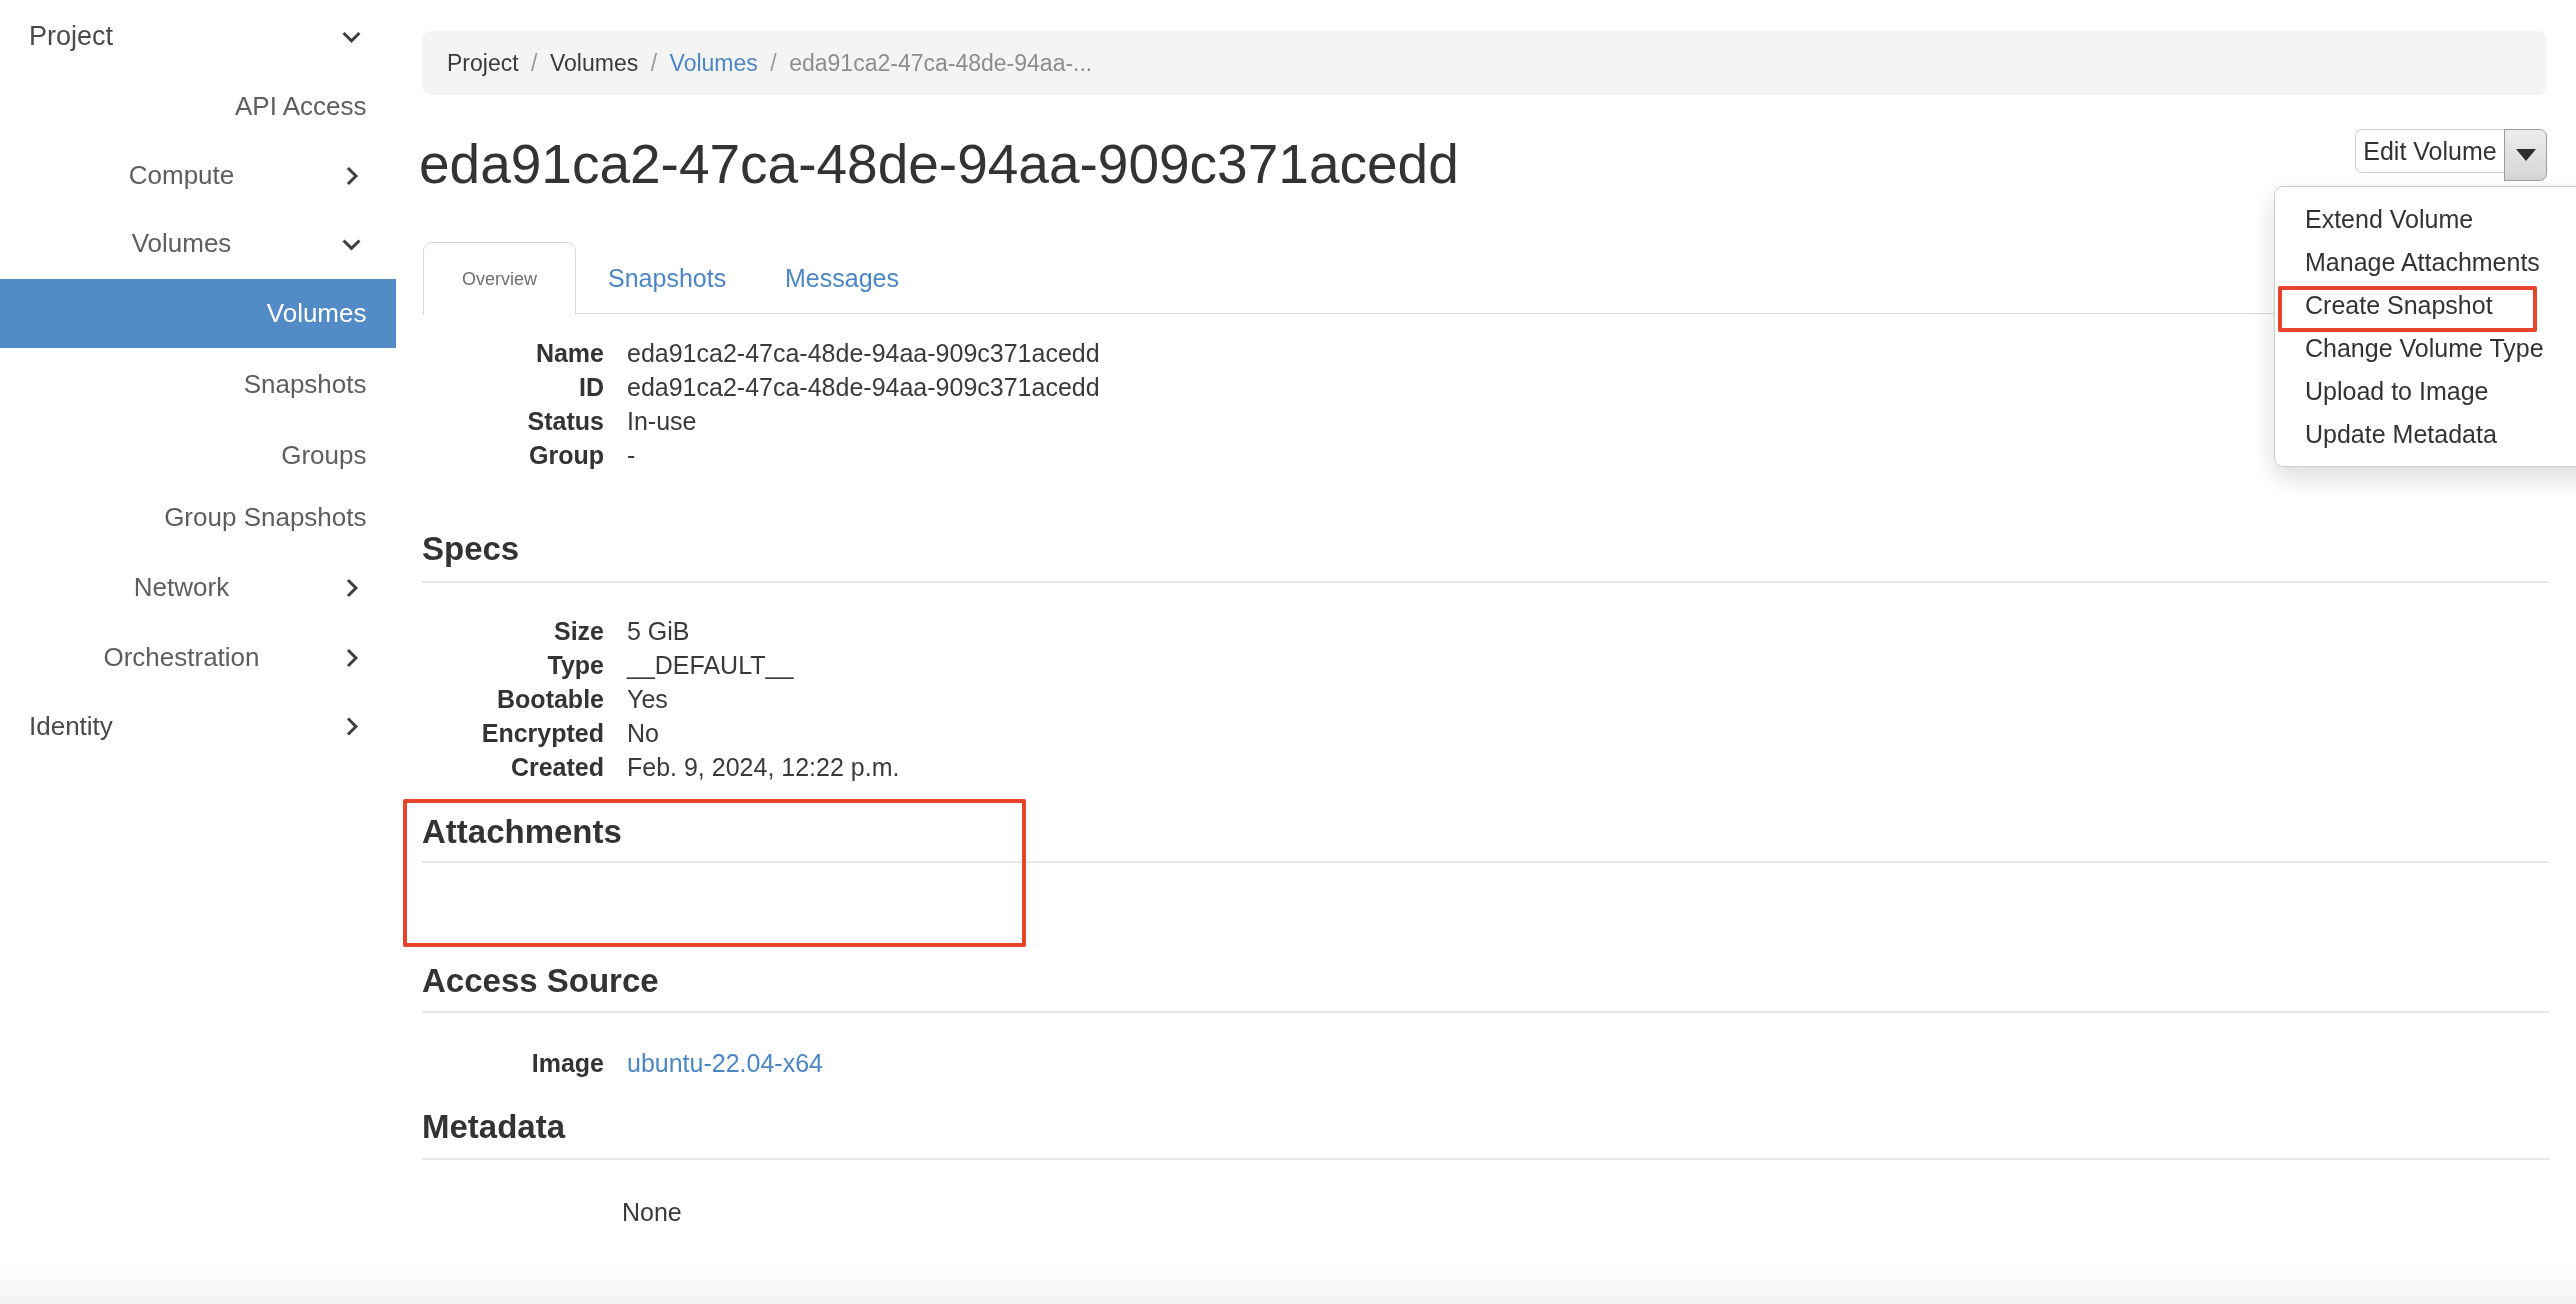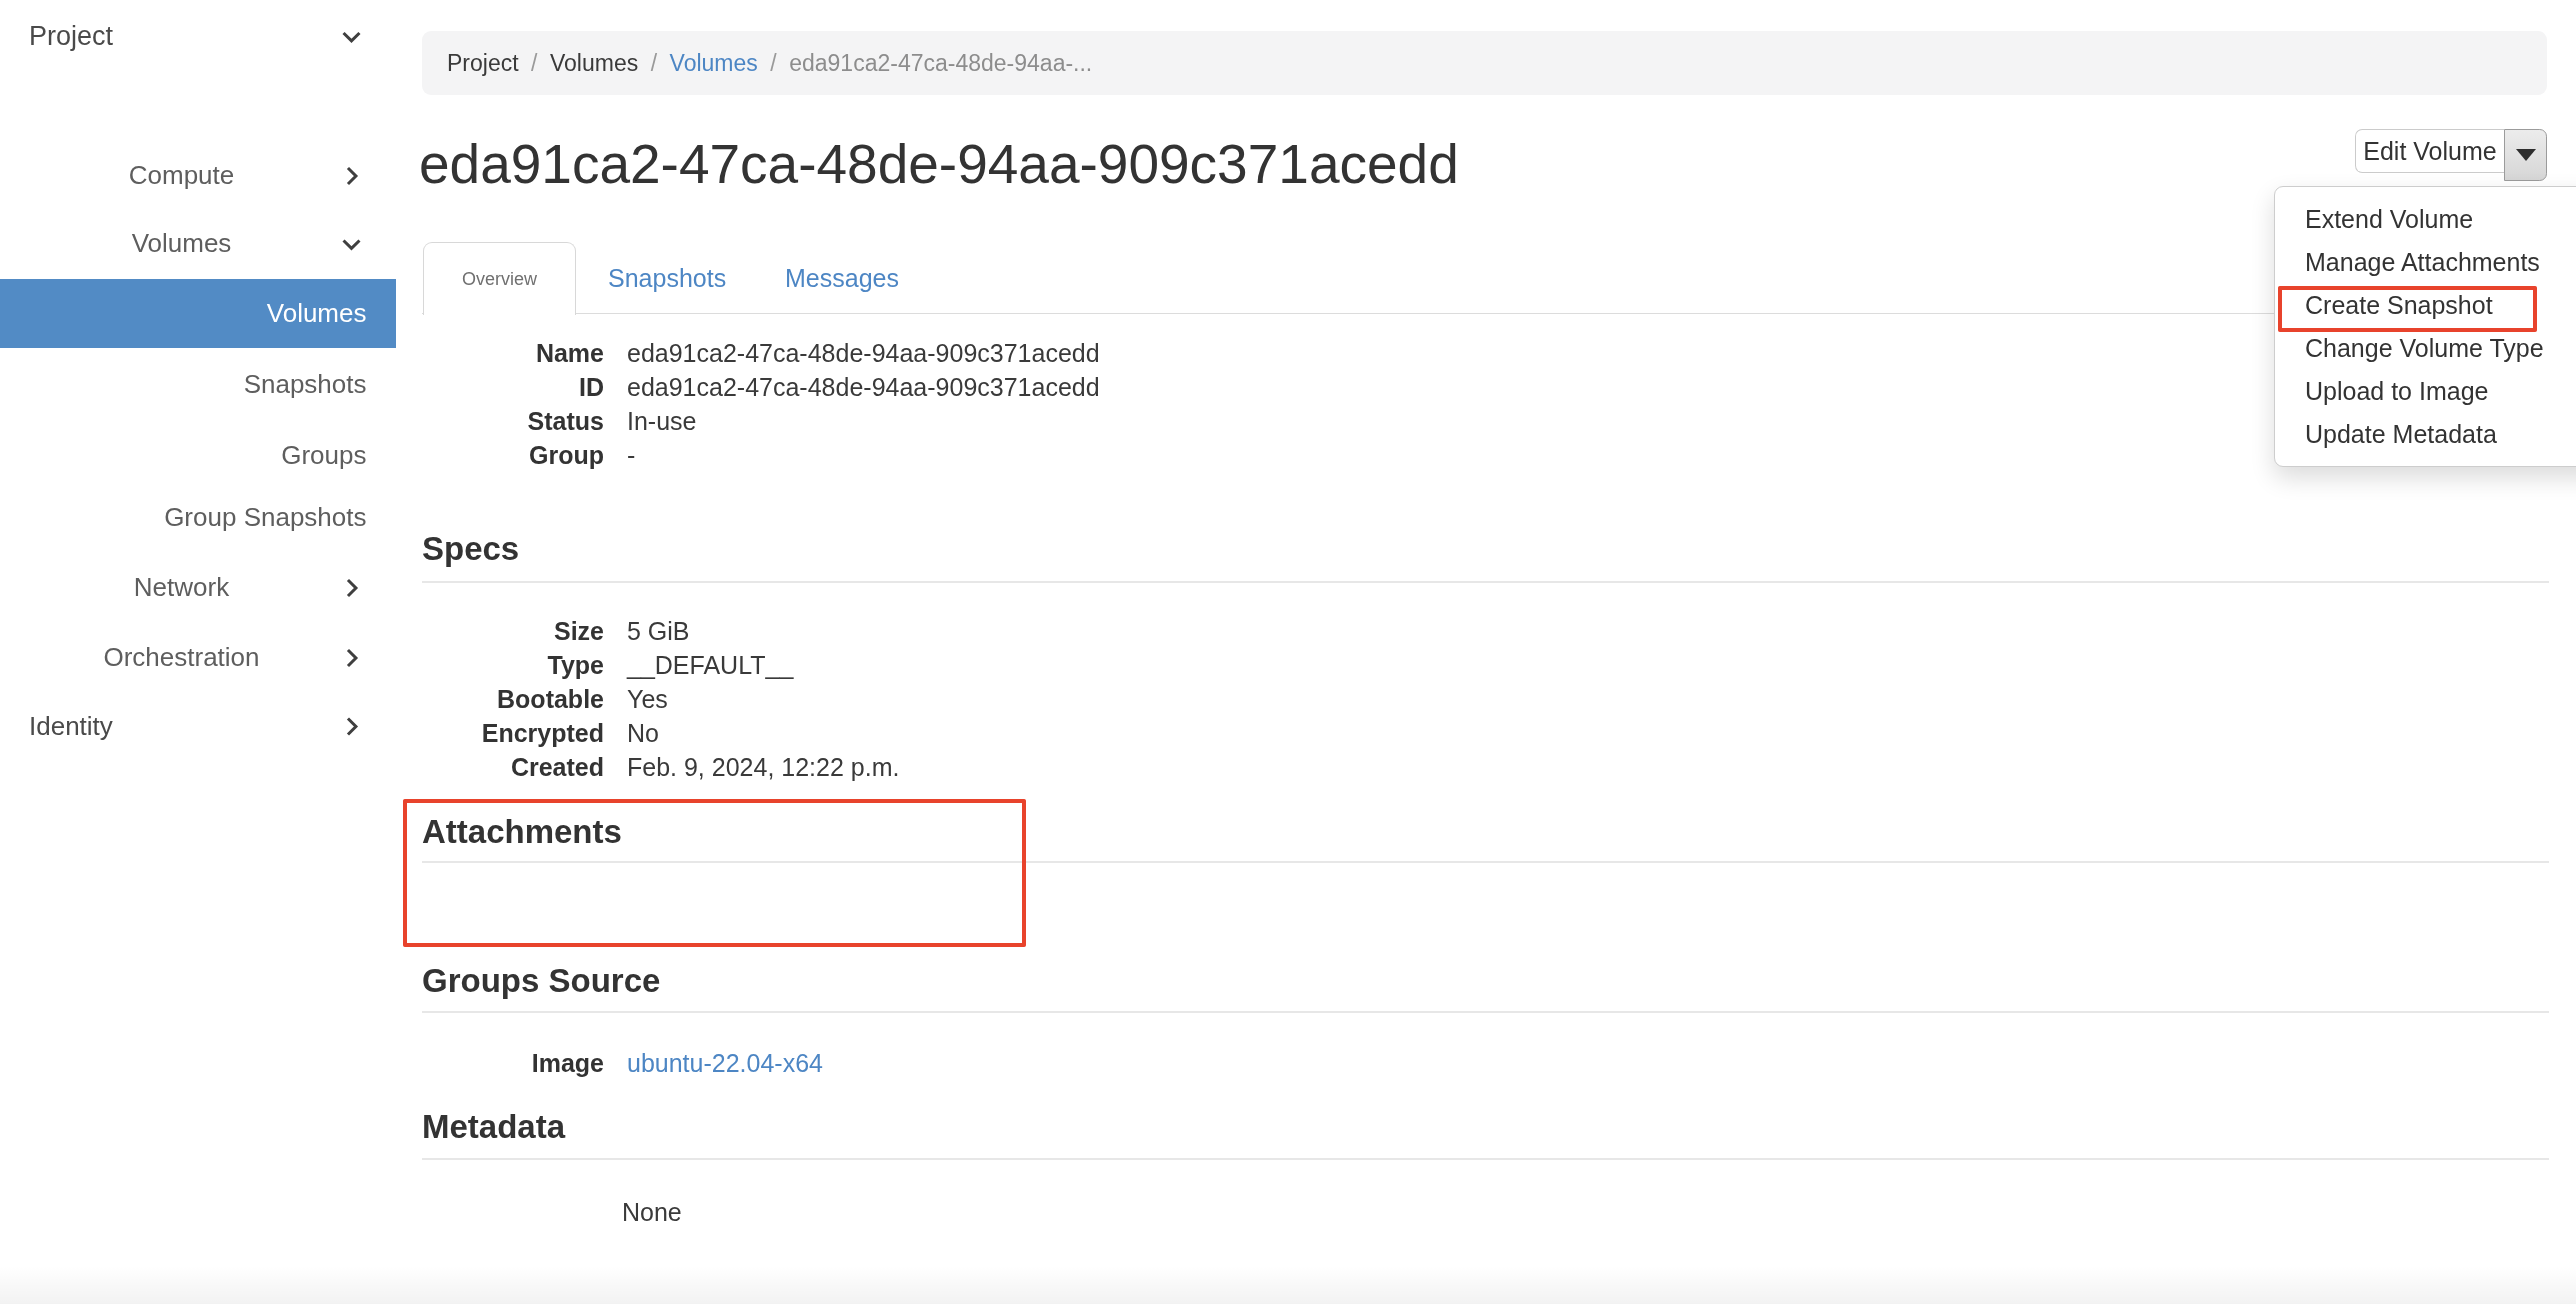--- a/index.html
+++ b/index.html
@@ -73,20 +73,23 @@
 
   <nav class="sidebar">
     <div class="nav-row lvl-top" style="top:1.8px">
       <span class="nav-label">Project</span>
       <span class="chev">
         <svg viewBox="0 0 26 26">
             <path d="M4 9 L13 18 L22 9" fill="none" stroke="#3f3f3f" stroke-width="3.4"></path>
           </svg>
       </span>
     </div>
+    <div class="nav-row lvl-sub" style="top:72px">
+      <span class="nav-label">API Access</span>
+    </div>
     <div class="nav-row lvl-mid" style="top:141px">
       <span class="nav-label">Compute</span>
       <span class="chev">
         <svg viewBox="0 0 26 26">
             <path d="M9 4 L18 13 L9 22" fill="none" stroke="#3f3f3f" stroke-width="3.4"></path>
           </svg>
       </span>
     </div>
     <div class="nav-row lvl-mid" style="top:209px">
       <span class="nav-label">Volumes</span>
@@ -208,21 +211,21 @@
     </div>
     <div class="drow">
       <span class="dlabel">Created</span>
       <span class="dvalue">Feb. 9, 2024, 12:22 p.m.</span>
     </div>
   </section>
 
   <h2 class="sec-h" style="top:813px">Attachments</h2>
   <div class="hr" style="top:861px"></div>
 
-  <h2 class="sec-h" style="top:962px">Groups Source</h2>
+  <h2 class="sec-h" style="top:962px">Access Source</h2>
   <div class="hr" style="top:1011px"></div>
   <section class="abs" style="top:1046px">
     <div class="drow">
       <span class="dlabel">Image</span>
       <span class="dvalue"><a class="vlink">ubuntu-22.04-x64</a></span>
     </div>
   </section>
 
   <h2 class="sec-h" style="top:1108px">Metadata</h2>
   <div class="hr" style="top:1158px"></div>

